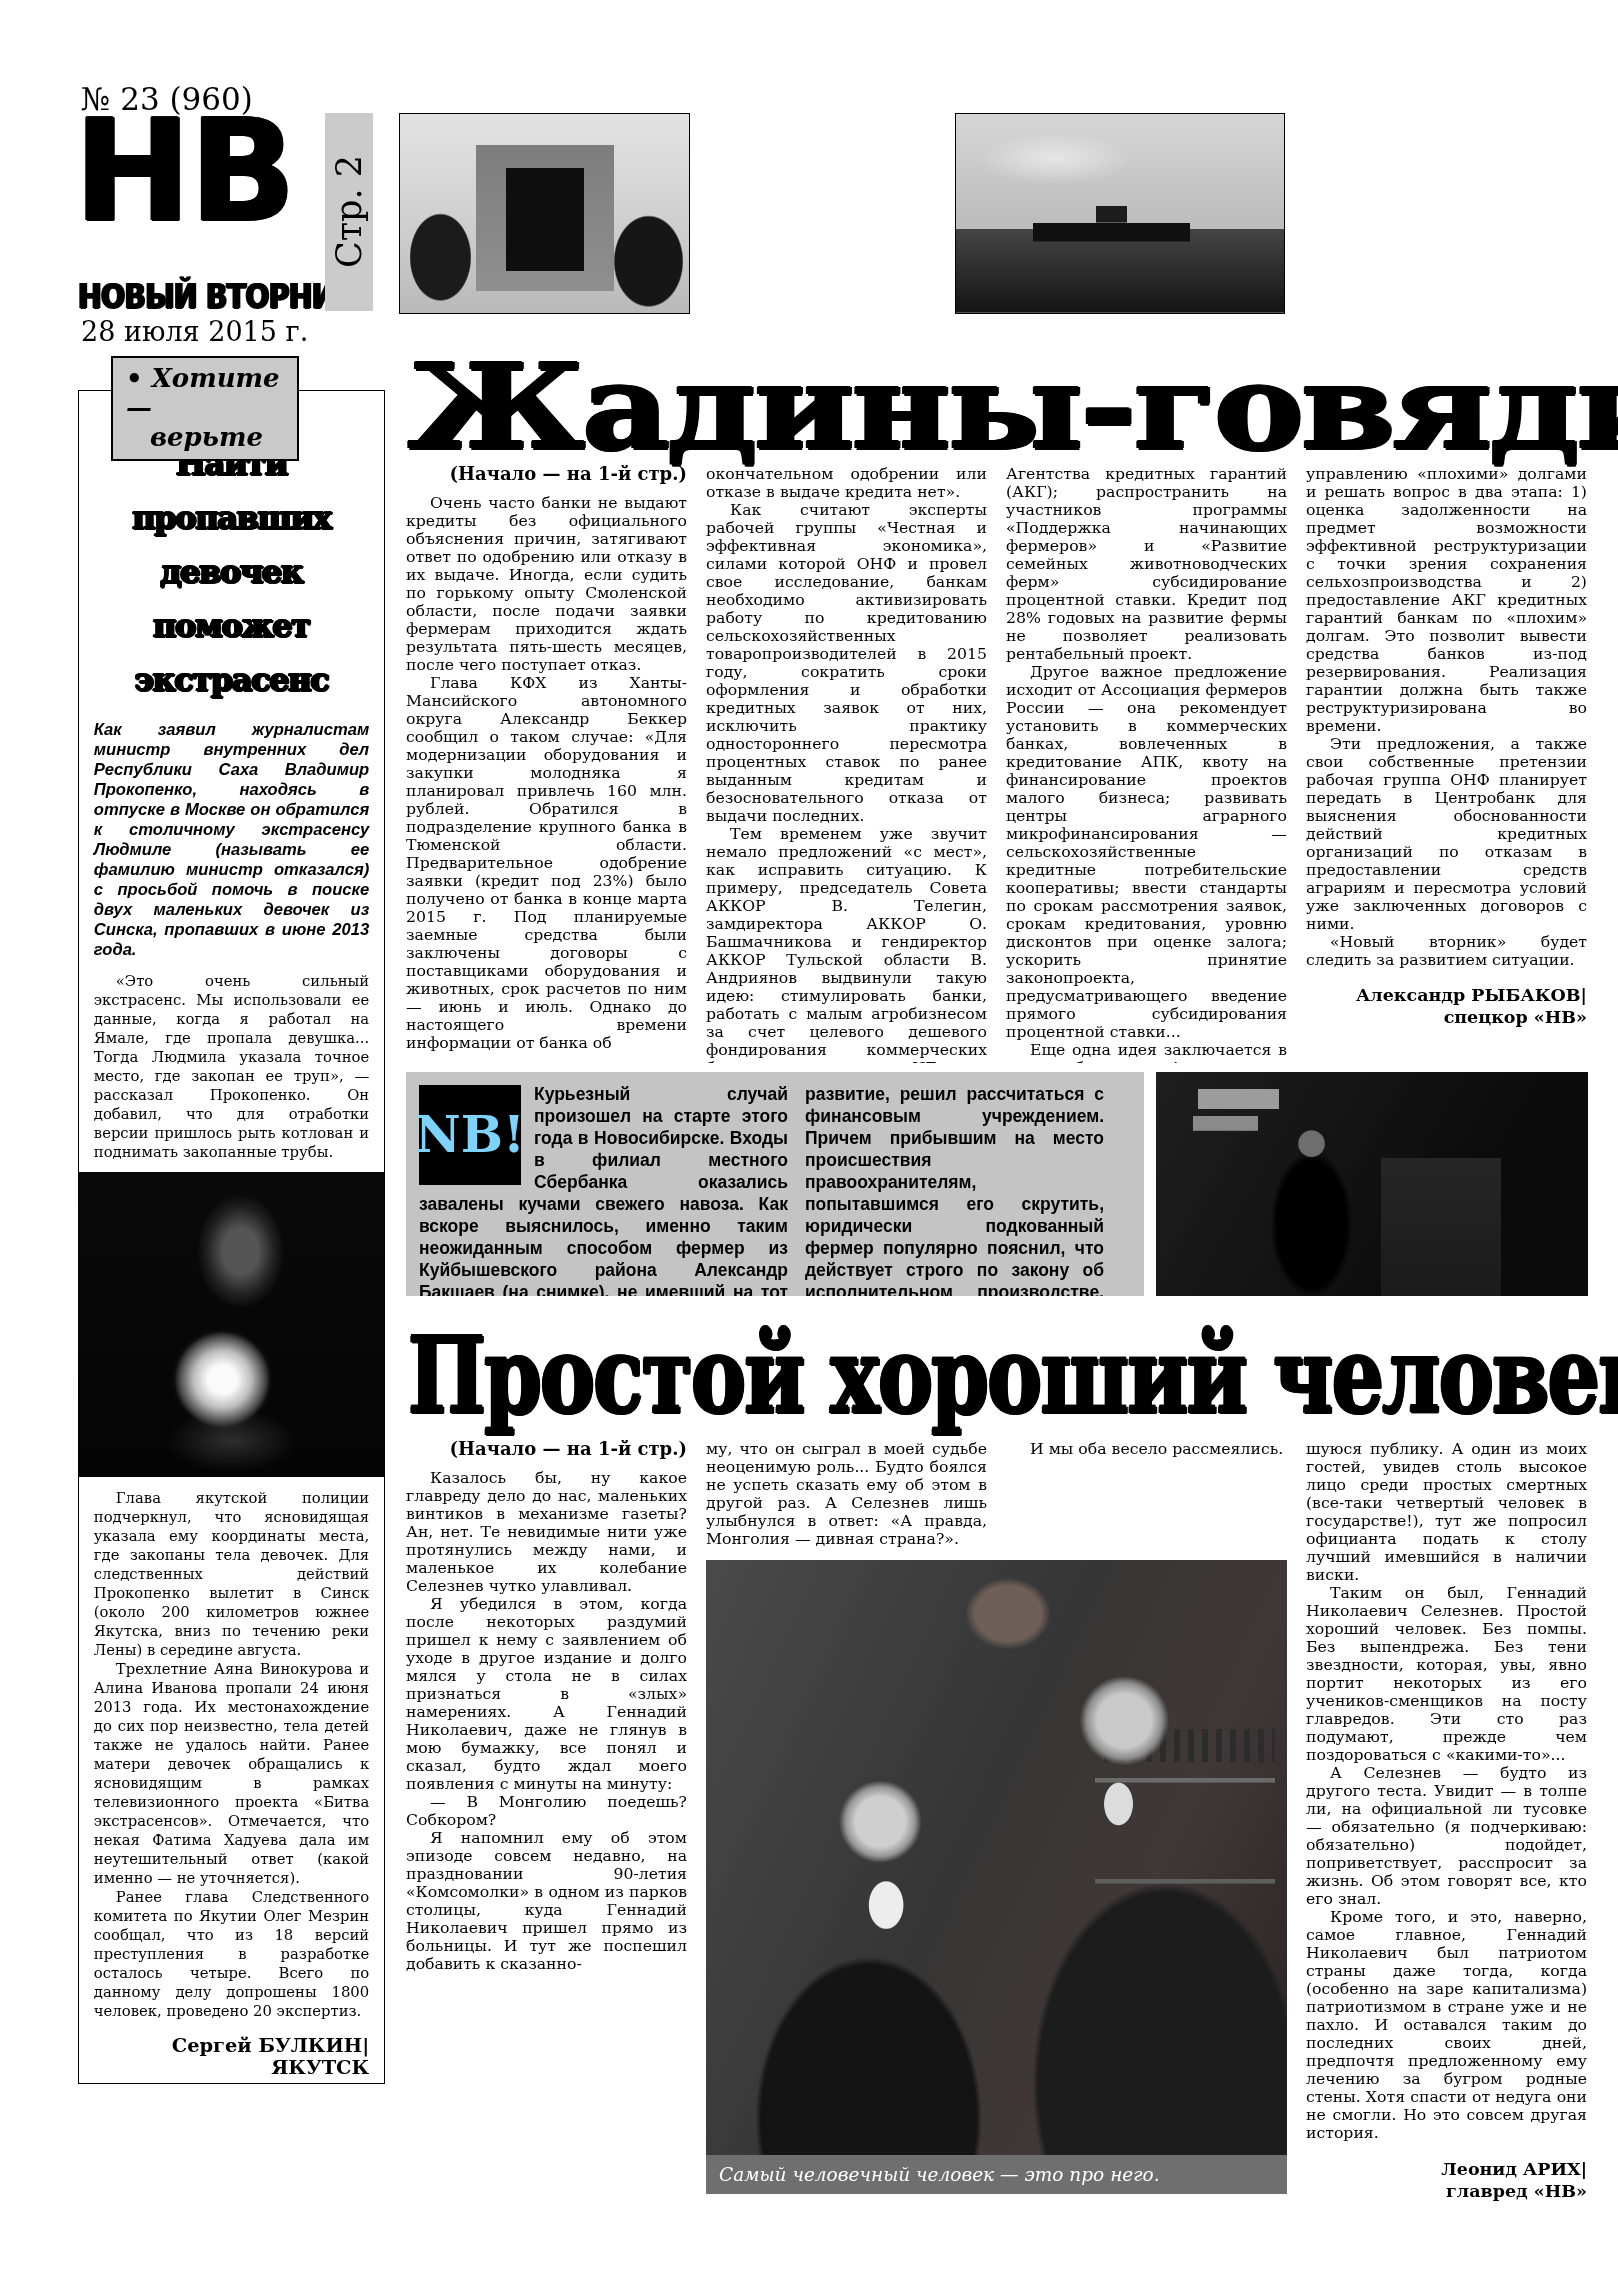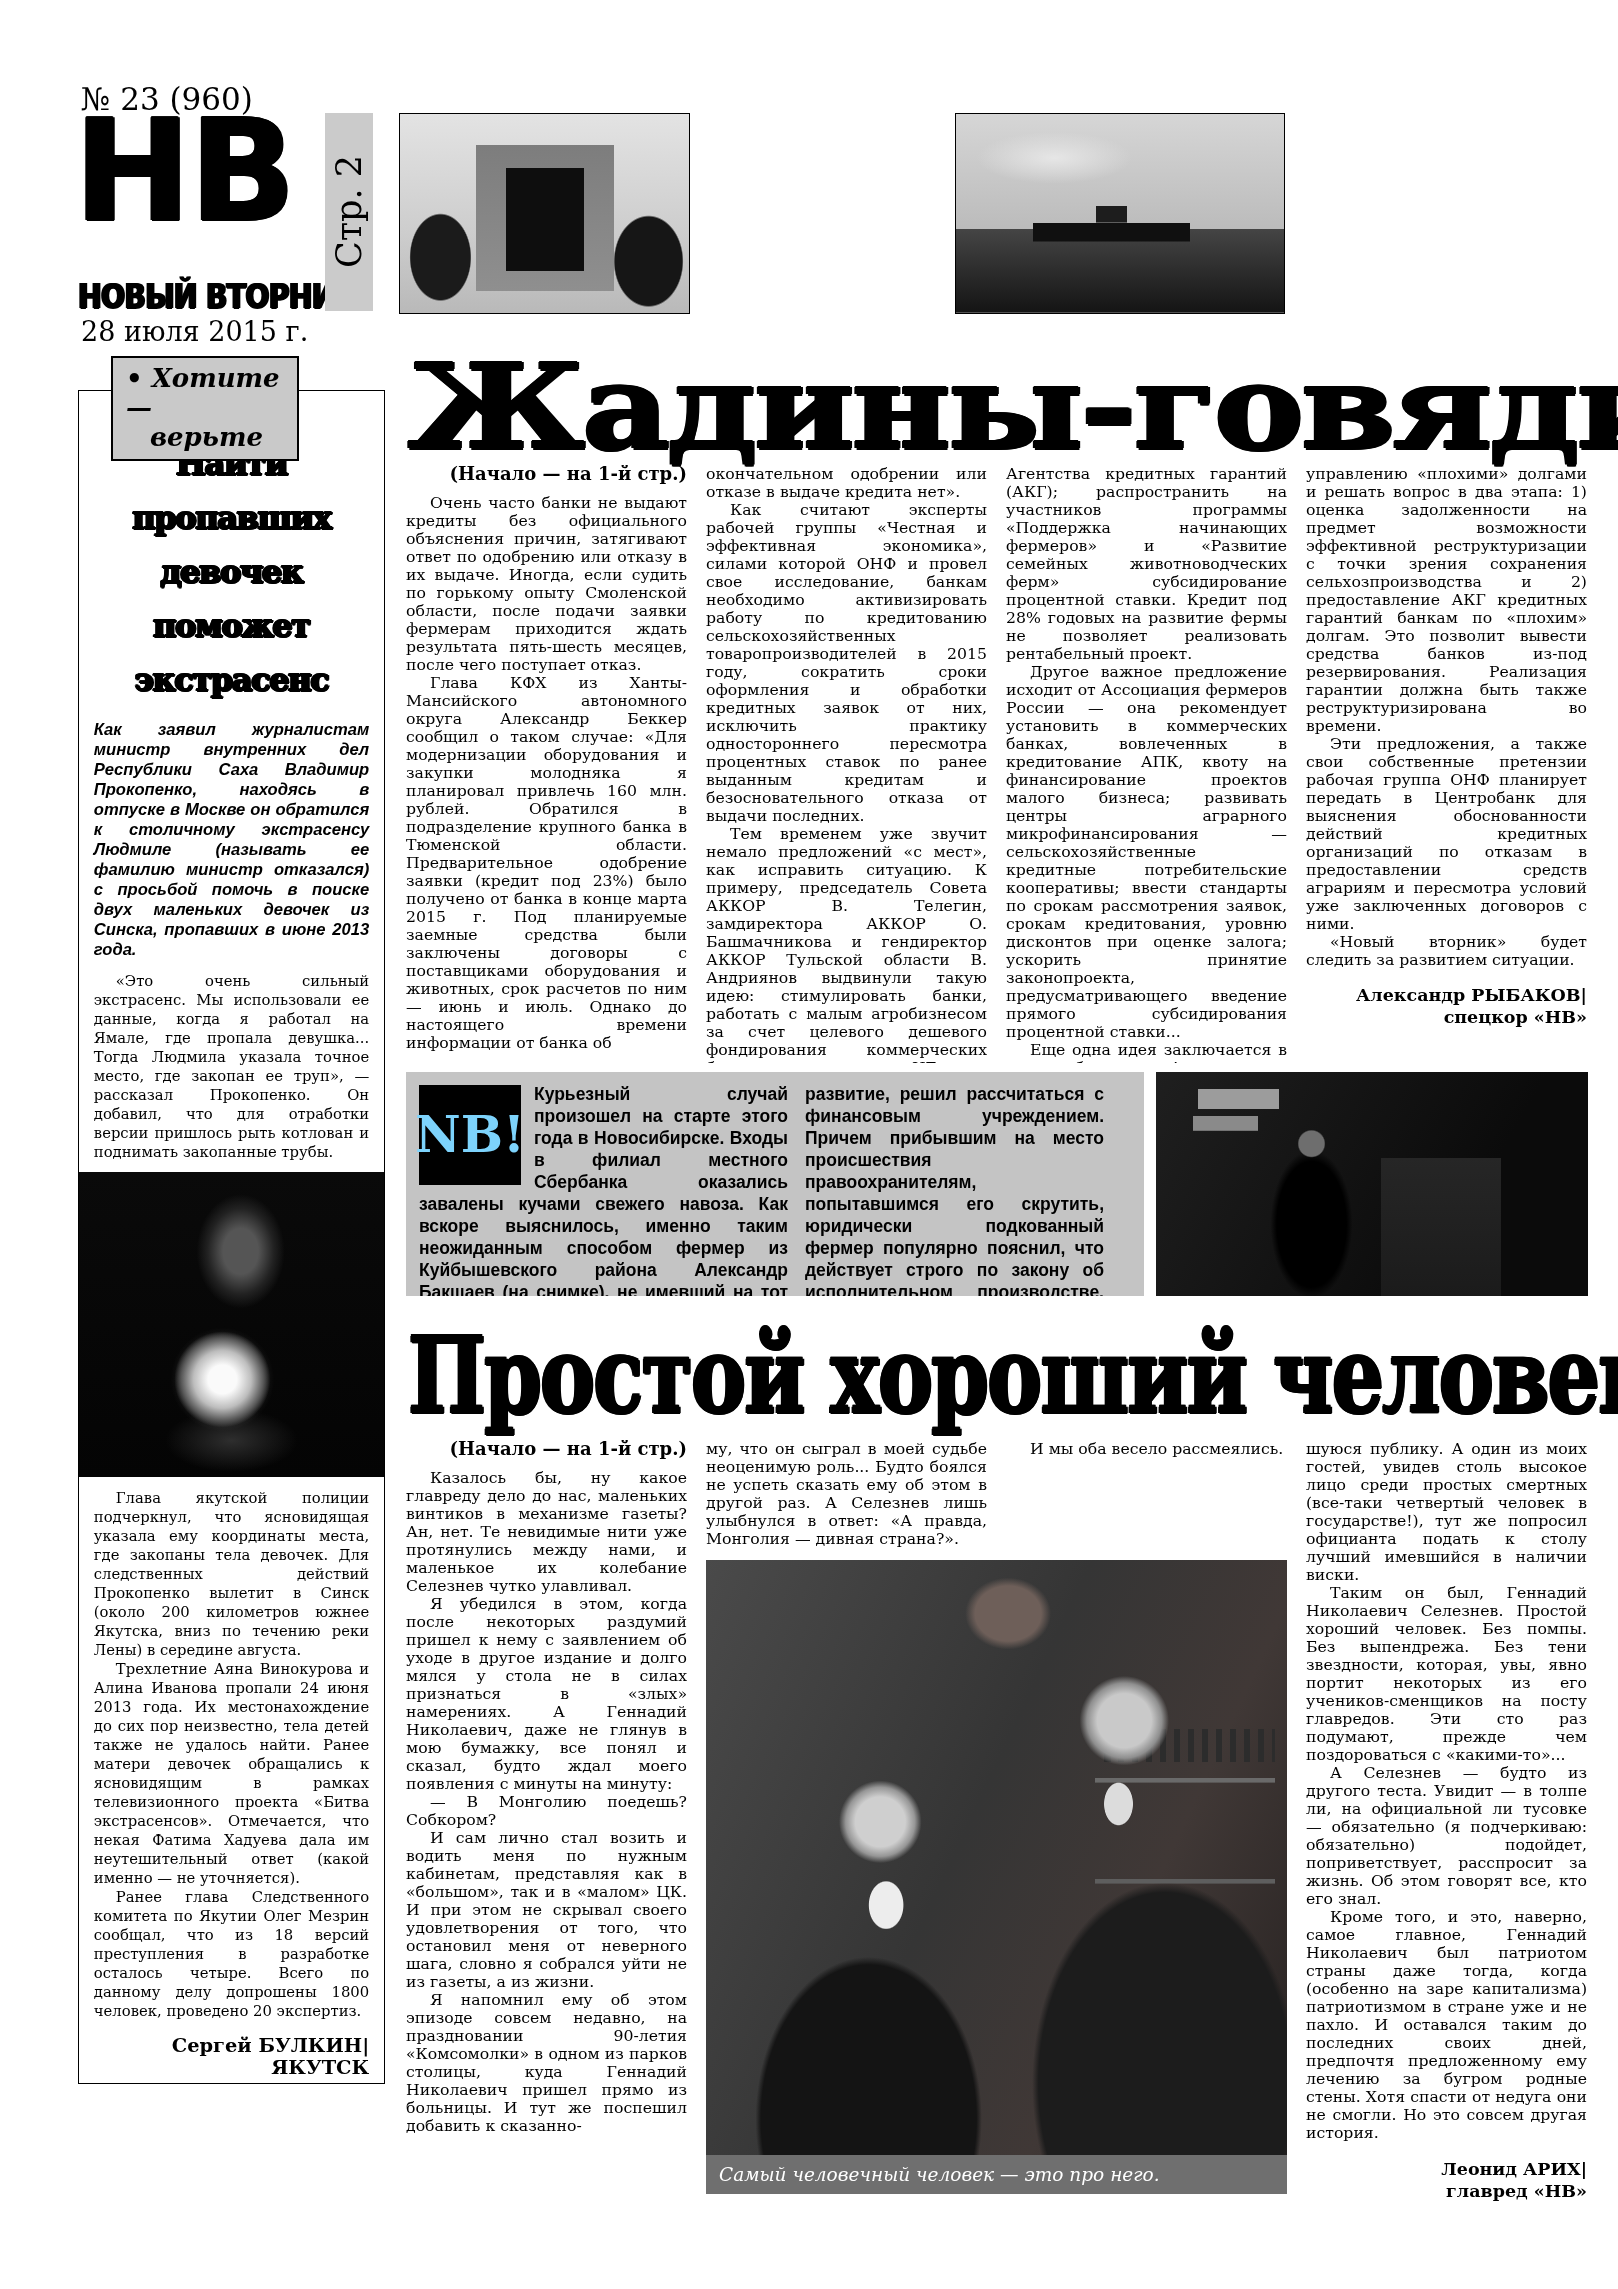--- a/index.html
+++ b/index.html
@@ -203,21 +203,20 @@
   </div>
   <div class="photo-nb"></div>
 
   <div class="h2-main fat">Простой хороший человек...</div>
   <div class="col a2 c1">
     <div class="dateline">(Начало —  на 1-й стр.)</div>
     <div>
         <p>Казалось бы, ну какое главреду дело до нас, маленьких винтиков в механизме газеты? Ан, нет. Те невидимые нити уже протянулись между нами, и маленькое их колебание Селезнев чутко улавливал.</p>
         <p>Я убедился в этом, когда после некоторых раздумий пришел к нему с заявлением об уходе в другое издание и долго мялся у стола не в силах признаться в «злых» намерениях. А Геннадий Николаевич, даже не глянув в мою бумажку, все понял и сказал, будто ждал моего появления с минуты на минуту:</p>
         <p>— В Монголию поедешь? Собкором?</p>
-        <p>И сам лично стал возить и водить меня по нужным кабинетам, представляя как в «большом», так и в «малом» ЦК. И при этом не скрывал своего удовлетворения от того, что остановил меня от неверного шага, словно я собрался уйти не из газеты, а из жизни.</p>
         <p>Я напомнил ему об этом эпизоде совсем недавно, на праздновании 90-летия «Комсомолки» в одном из парков столицы, куда Геннадий Николаевич пришел прямо из больницы. И тут же поспешил добавить к сказанно-</p>
       </div>
   </div>
   <div class="col a2 c2 cont">
       <p>му, что он сыграл в моей судьбе неоценимую роль... Будто боялся не успеть сказать ему об этом в другой раз. А Селезнев лишь улыбнулся в ответ: «А правда, Монголия — дивная страна?».</p>
     </div>
   <div class="col a2 c3">
       <p>И мы оба весело рассмеялись.</p>
     </div>
   <div class="col a2 c4 cont">

